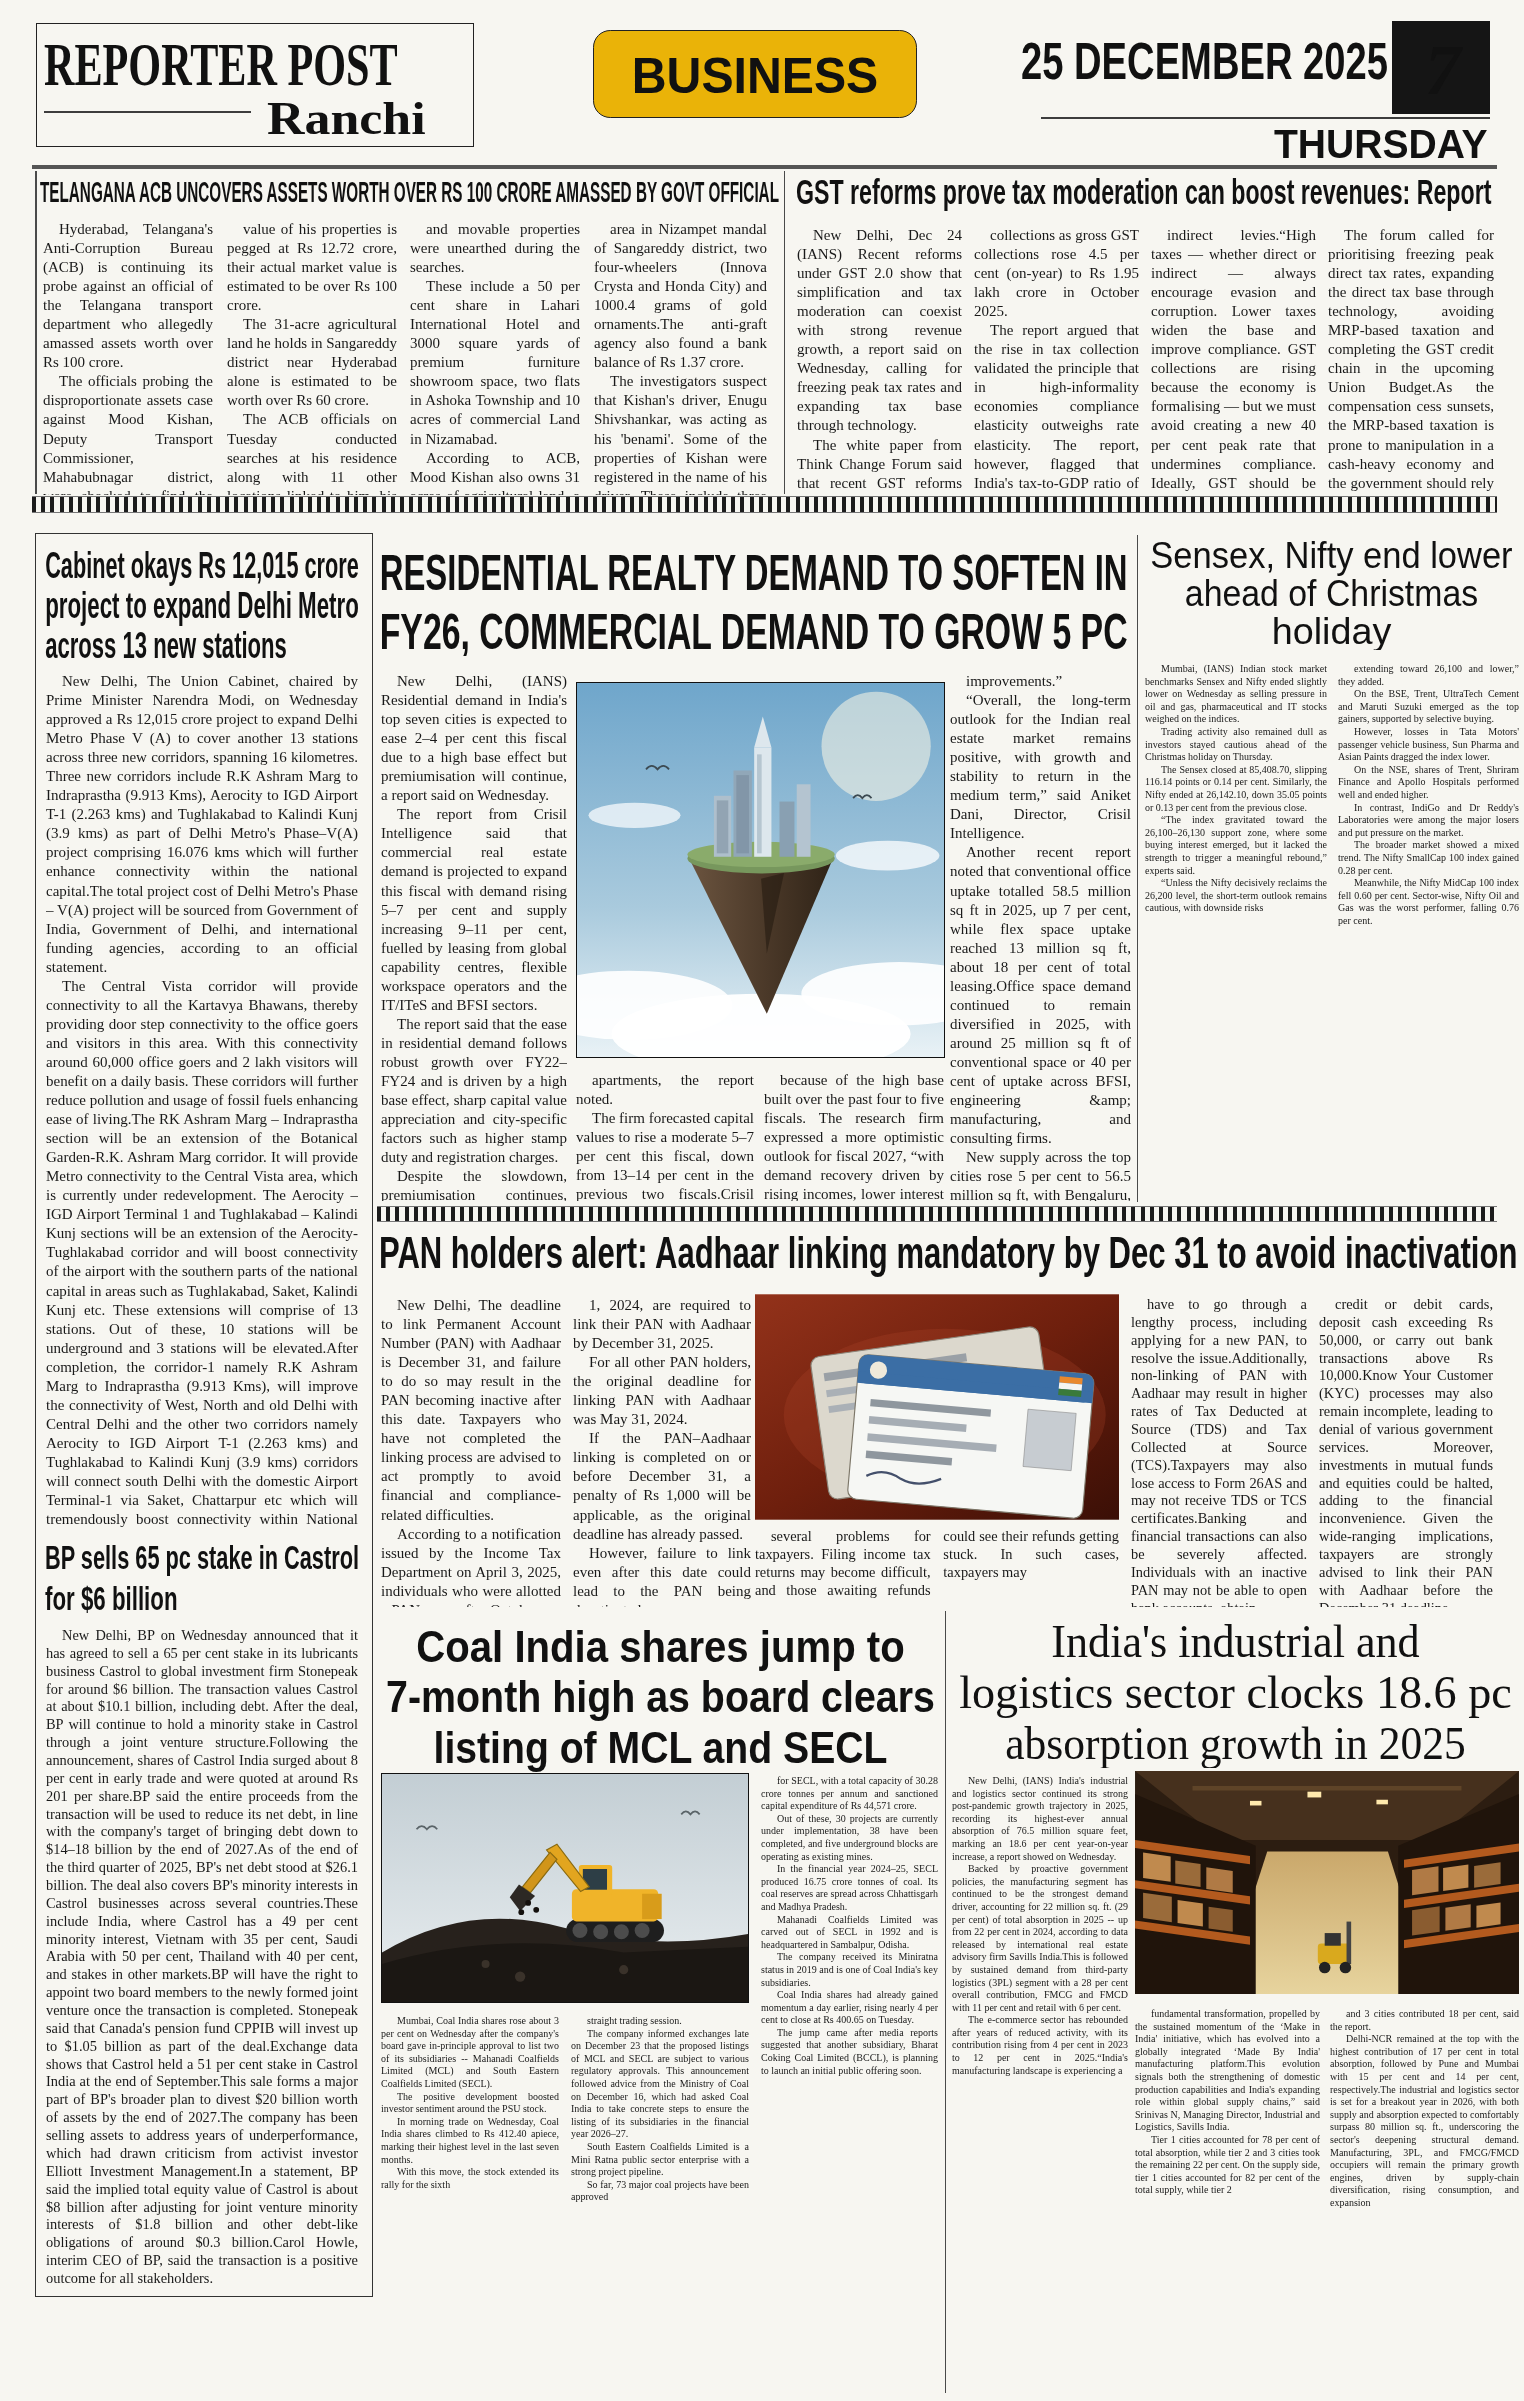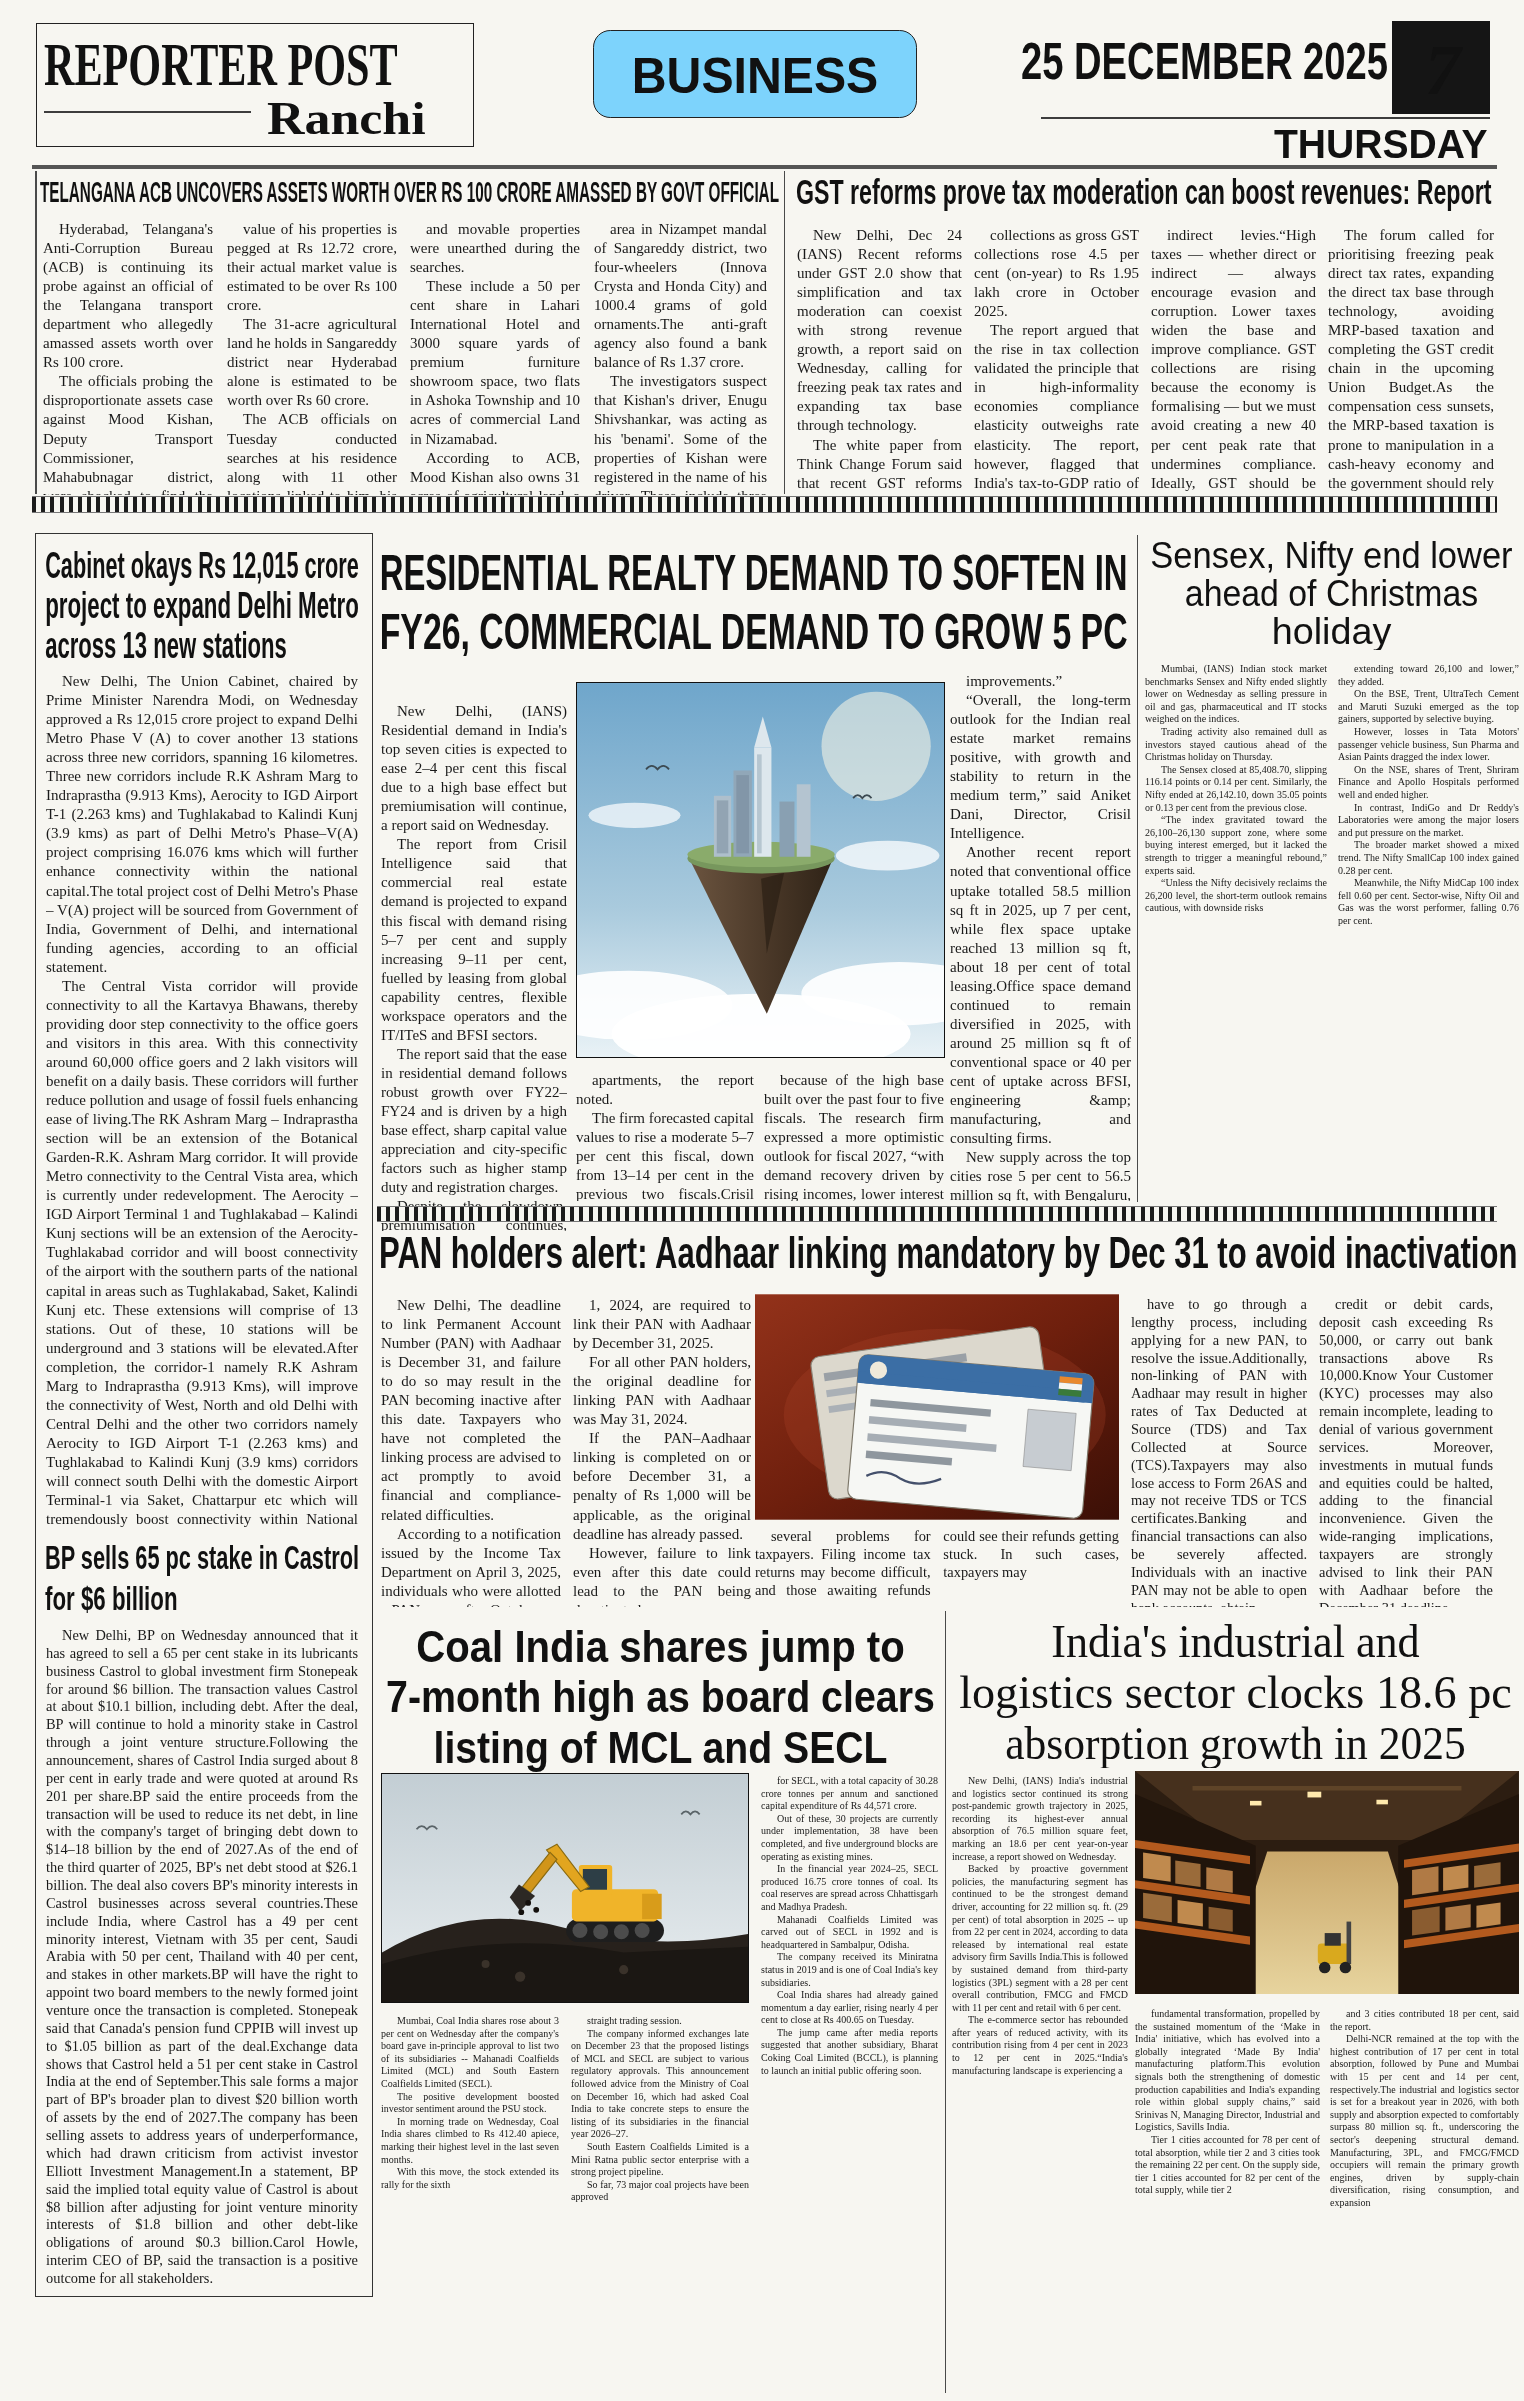--- a/index.html
+++ b/index.html
@@ -31,21 +31,21 @@
   <div class="abs boxed" style="left:36px;top:23px;width:436px;height:122px;">
     <svg class="abs" style="left:7px;top:4.6px;" width="368" height="68" viewBox="0 0 640 118">
       <text class="hs" x="0" y="98" font-size="108" textLength="615" lengthAdjust="spacingAndGlyphs">REPORTER POST</text>
     </svg>
     <div class="abs rule-h" style="left:7px;top:87px;width:207px;height:2.3px;"></div>
     <svg class="abs" style="left:230px;top:68px;" width="173" height="52" viewBox="0 0 300 90">
       <text class="hs" x="0" y="72" font-size="80" textLength="275" lengthAdjust="spacingAndGlyphs">Ranchi</text>
     </svg>
   </div>
 
-  <div class="abs boxed" style="left:593px;top:30px;width:322px;height:86px;border-radius:17.3px;background:#7dd3fc;">
+  <div class="abs boxed" style="left:593px;top:30px;width:322px;height:86px;border-radius:17.3px;background:#eab308;">
     <svg class="abs" style="left:0;top:0;" width="322" height="86" viewBox="0 0 560 150">
       <text class="ht" x="280" y="108" text-anchor="middle" font-size="86" textLength="430" lengthAdjust="spacingAndGlyphs">BUSINESS</text>
     </svg>
   </div>
 
   <svg class="abs" style="left:1021px;top:30px;" width="371" height="58" viewBox="0 0 645 100">
     <text class="ht" x="0" y="84" font-size="90" textLength="638" lengthAdjust="spacingAndGlyphs">25 DECEMBER 2025</text>
   </svg>
 
   <div class="abs" style="left:1392px;top:21px;width:98px;height:93px;background:#151515;">
@@ -122,21 +122,21 @@
   </svg>
   <div class="abs body fs25" style="left:46px;top:1627px;width:312px;height:656px;font-family:Liberation Serif, serif;">
       <p>New Delhi, BP on Wednesday announced that it has agreed to sell a 65 per cent stake in its lubricants business Castrol to global investment firm Stonepeak for around $6 billion. The transaction values Castrol at about $10.1 billion, including debt. After the deal, BP will continue to hold a minority stake in Castrol through a joint venture structure.Following the announcement, shares of Castrol India surged about 8 per cent in early trade and were quoted at around Rs 201 per share.BP said the entire proceeds from the transaction will be used to reduce its net debt, in line with the company's target of bringing debt down to $14–18 billion by the end of 2027.As of the end of the third quarter of 2025, BP's net debt stood at $26.1 billion. The deal also covers BP's minority interests in Castrol businesses across several countries.These include India, where Castrol has a 49 per cent minority interest, Vietnam with 35 per cent, Saudi Arabia with 50 per cent, Thailand with 40 per cent, and stakes in other markets.BP will have the right to appoint two board members to the newly formed joint venture once the transaction is completed. Stonepeak said that Canada's pension fund CPPIB will invest up to $1.05 billion as part of the deal.Exchange data shows that Castrol held a 51 per cent stake in Castrol India at the end of September.This sale forms a major part of BP's broader plan to divest $20 billion worth of assets by the end of 2027.The company has been selling assets to address years of underperformance, which had drawn criticism from activist investor Elliott Investment Management.In a statement, BP said the implied total equity value of Castrol is about $8 billion after adjusting for joint venture minority interests of $1.8 billion and other debt-like obligations of around $0.3 billion.Carol Howle, interim CEO of BP, said the transaction is a positive outcome for all stakeholders.</p>
     </div>
 
   <svg class="abs" style="left:379px;top:544px;" width="755" height="112" viewBox="0 0 1312 195">
     <text class="ht" x="0" y="80" font-size="88" textLength="1302" lengthAdjust="spacingAndGlyphs">RESIDENTIAL REALTY DEMAND TO SOFTEN IN</text>
     <text class="ht" x="0" y="182" font-size="88" textLength="1302" lengthAdjust="spacingAndGlyphs">FY26, COMMERCIAL DEMAND TO GROW 5 PC</text>
   </svg>
 
-  <div class="abs body" style="left:381px;top:672px;width:186px;height:529px;margin-top:30px;">
+  <div class="abs body" style="left:381px;top:672px;width:186px;height:529px;">
       <p>New Delhi, (IANS) Residential demand in India's top seven cities is expected to ease 2–4 per cent this fiscal due to a high base effect but premiumisation will continue, a report said on Wednesday.</p>
       <p>The report from Crisil Intelligence said that commercial real estate demand is projected to expand this fiscal with demand rising 5–7 per cent and supply increasing 9–11 per cent, fuelled by leasing from global capability centres, flexible workspace operators and the IT/ITeS and BFSI sectors.</p>
       <p>The report said that the ease in residential demand follows robust growth over FY22–FY24 and is driven by a high base effect, sharp capital value appreciation and city-specific factors such as higher stamp duty and registration charges.</p>
       <p>Despite the slowdown, premiumisation continues, marked by sharp capital value appreciation and larger average carpet areas in new</p>
     </div>
 
   <div class="abs imgframe" style="left:576px;top:682px;width:367px;height:374px;">
     <svg width="367" height="374" viewBox="0 0 638 650">
       <defs>
         <linearGradient id="sky" x1="0" y1="0" x2="0" y2="1">

